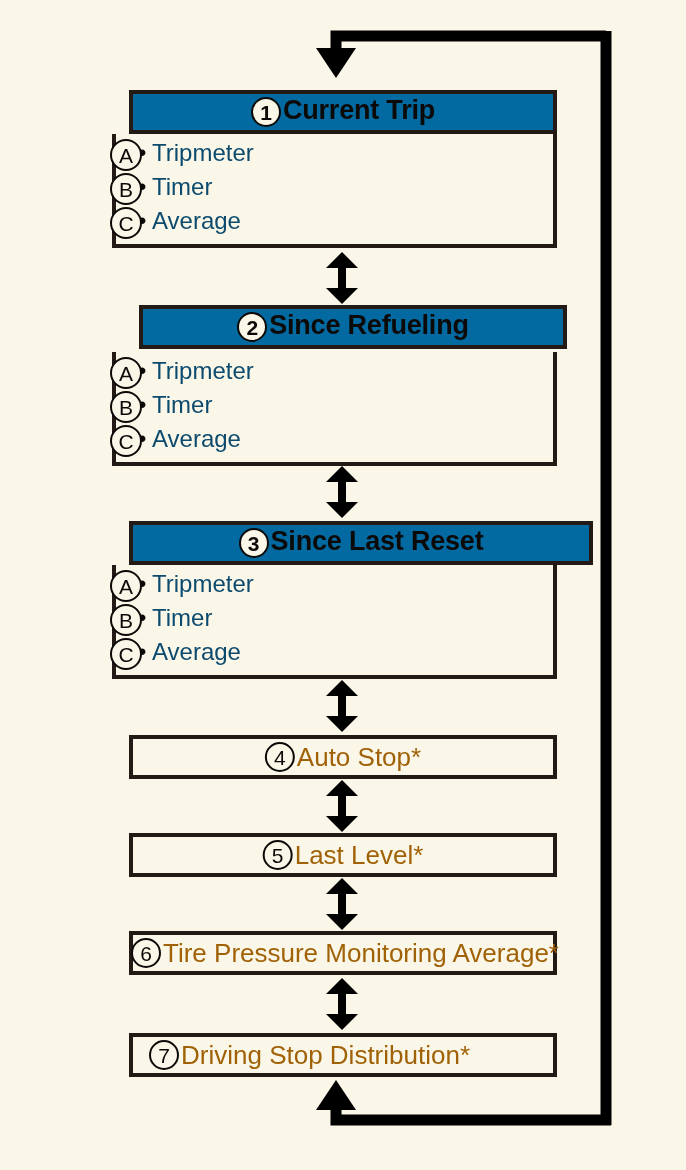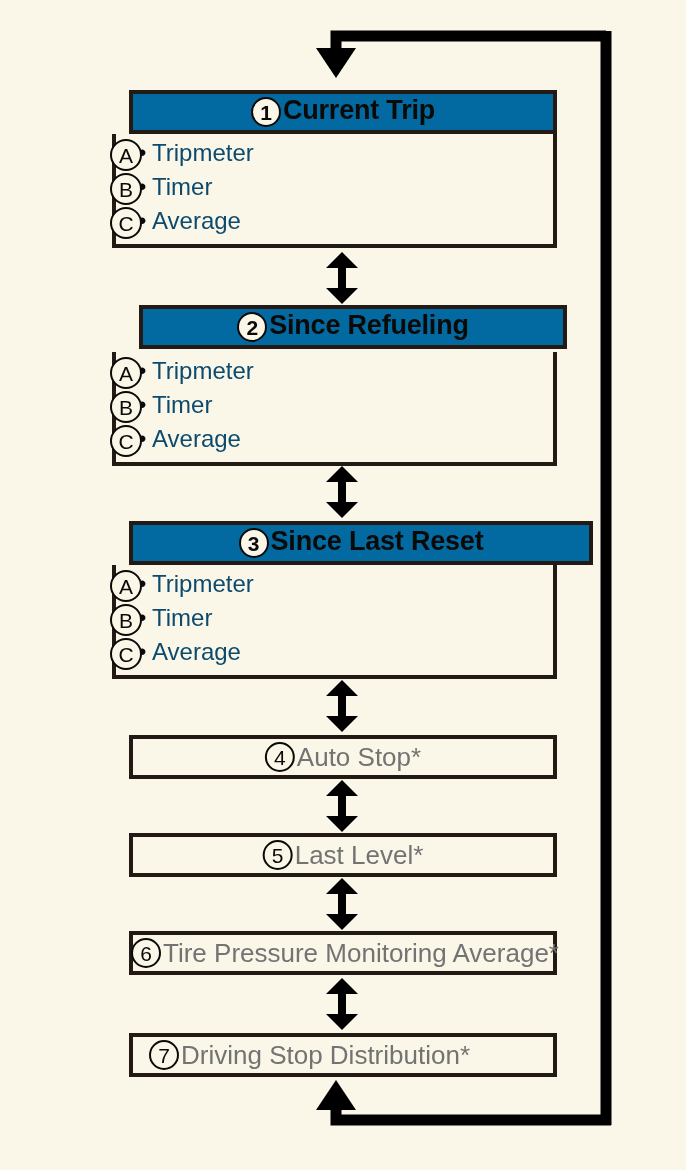--- a/index.html
+++ b/index.html
@@ -68,21 +68,21 @@
     z-index:6;
   }
   .circ-abc{width:32px;height:32px;font-size:21px;}
   .circ-num{
     width:30px;height:30px;font-size:21px;
     position:relative;display:inline-flex;
     vertical-align:middle;margin-right:2px;
     flex:0 0 auto;
   }
   .plain-title{
-    font-size:26px;color:#737373;white-space:nowrap;line-height:1;
+    font-size:26px;color:#a16207;white-space:nowrap;line-height:1;
   }
   .node-inner{
     position:absolute;top:50%;transform:translateY(-50%);
     display:flex;align-items:center;
   }
   .node-center{left:50%;transform:translate(-50%,-50%);}
   .node-left{left:-2px;}
 </style>
 </head>
 <body>

